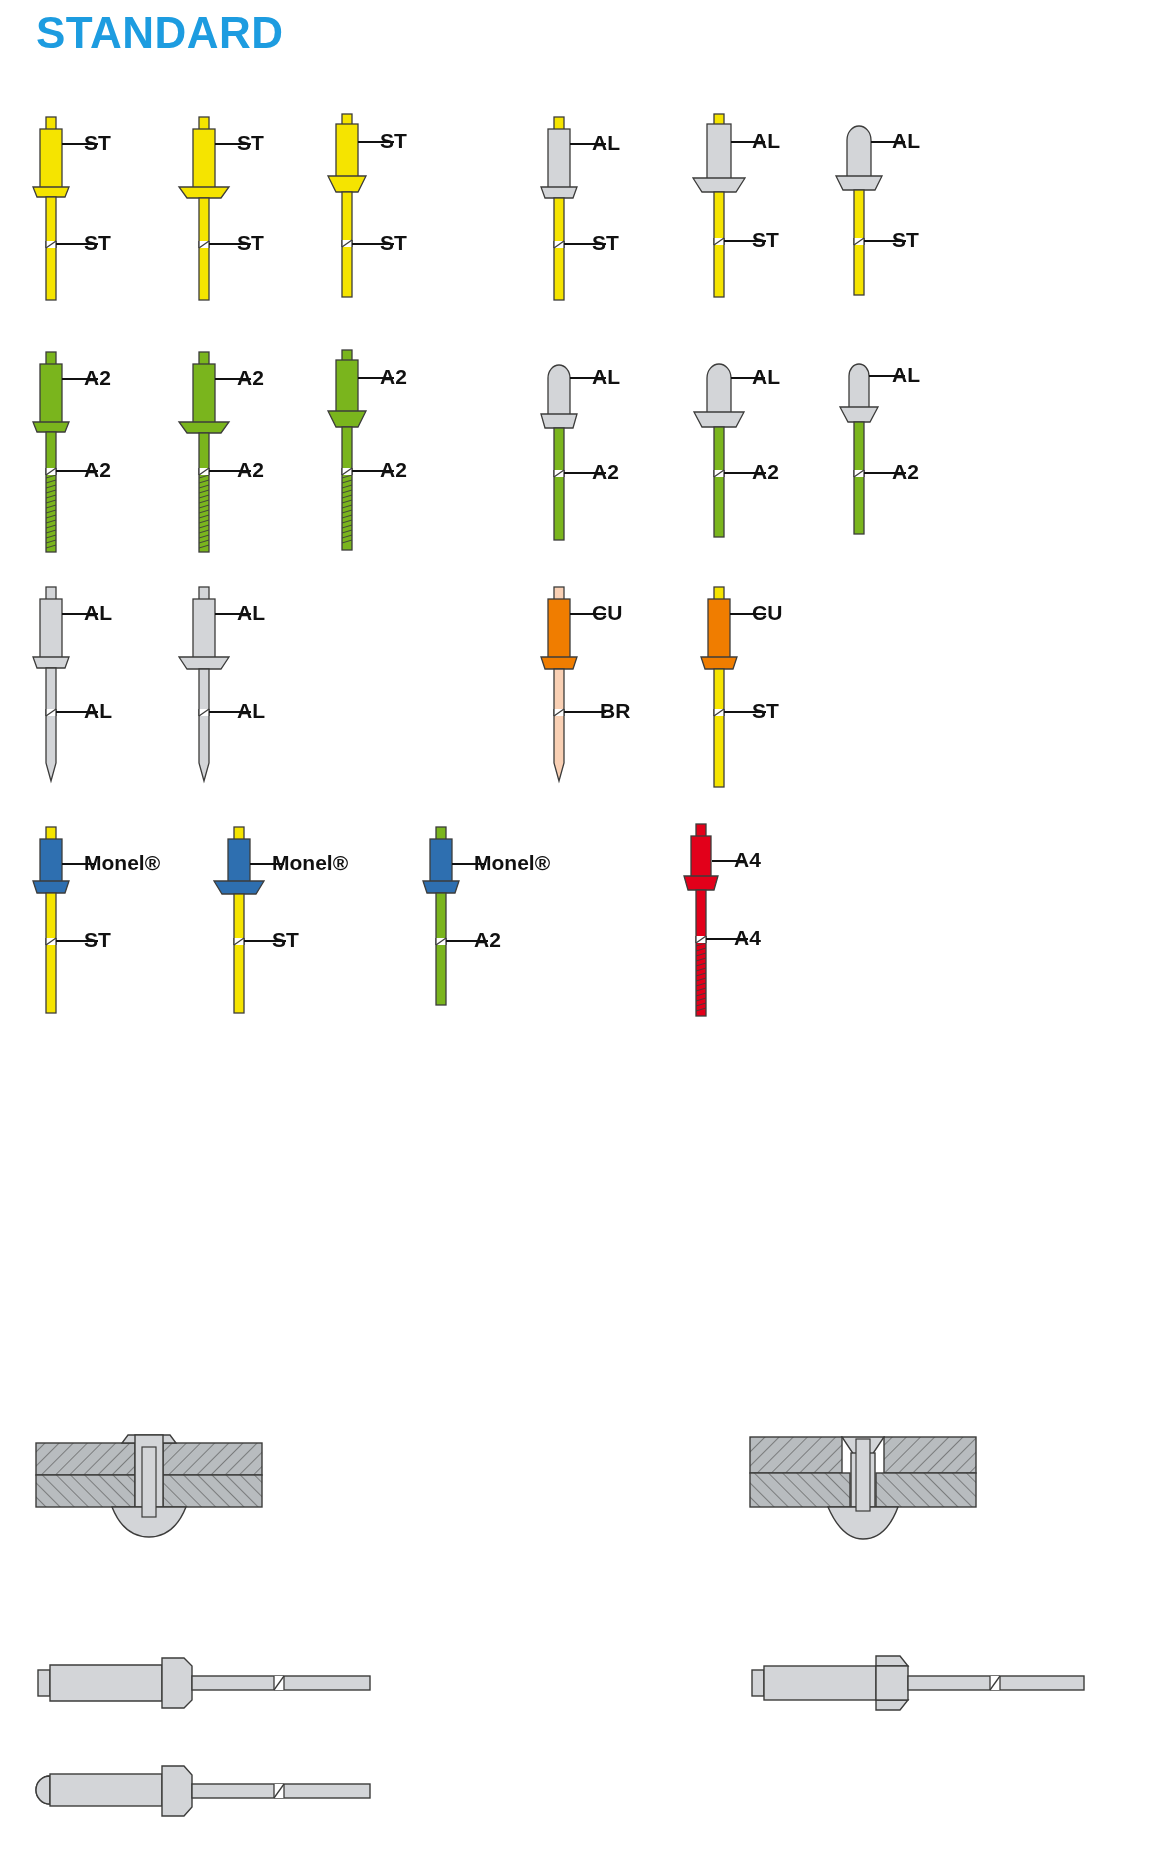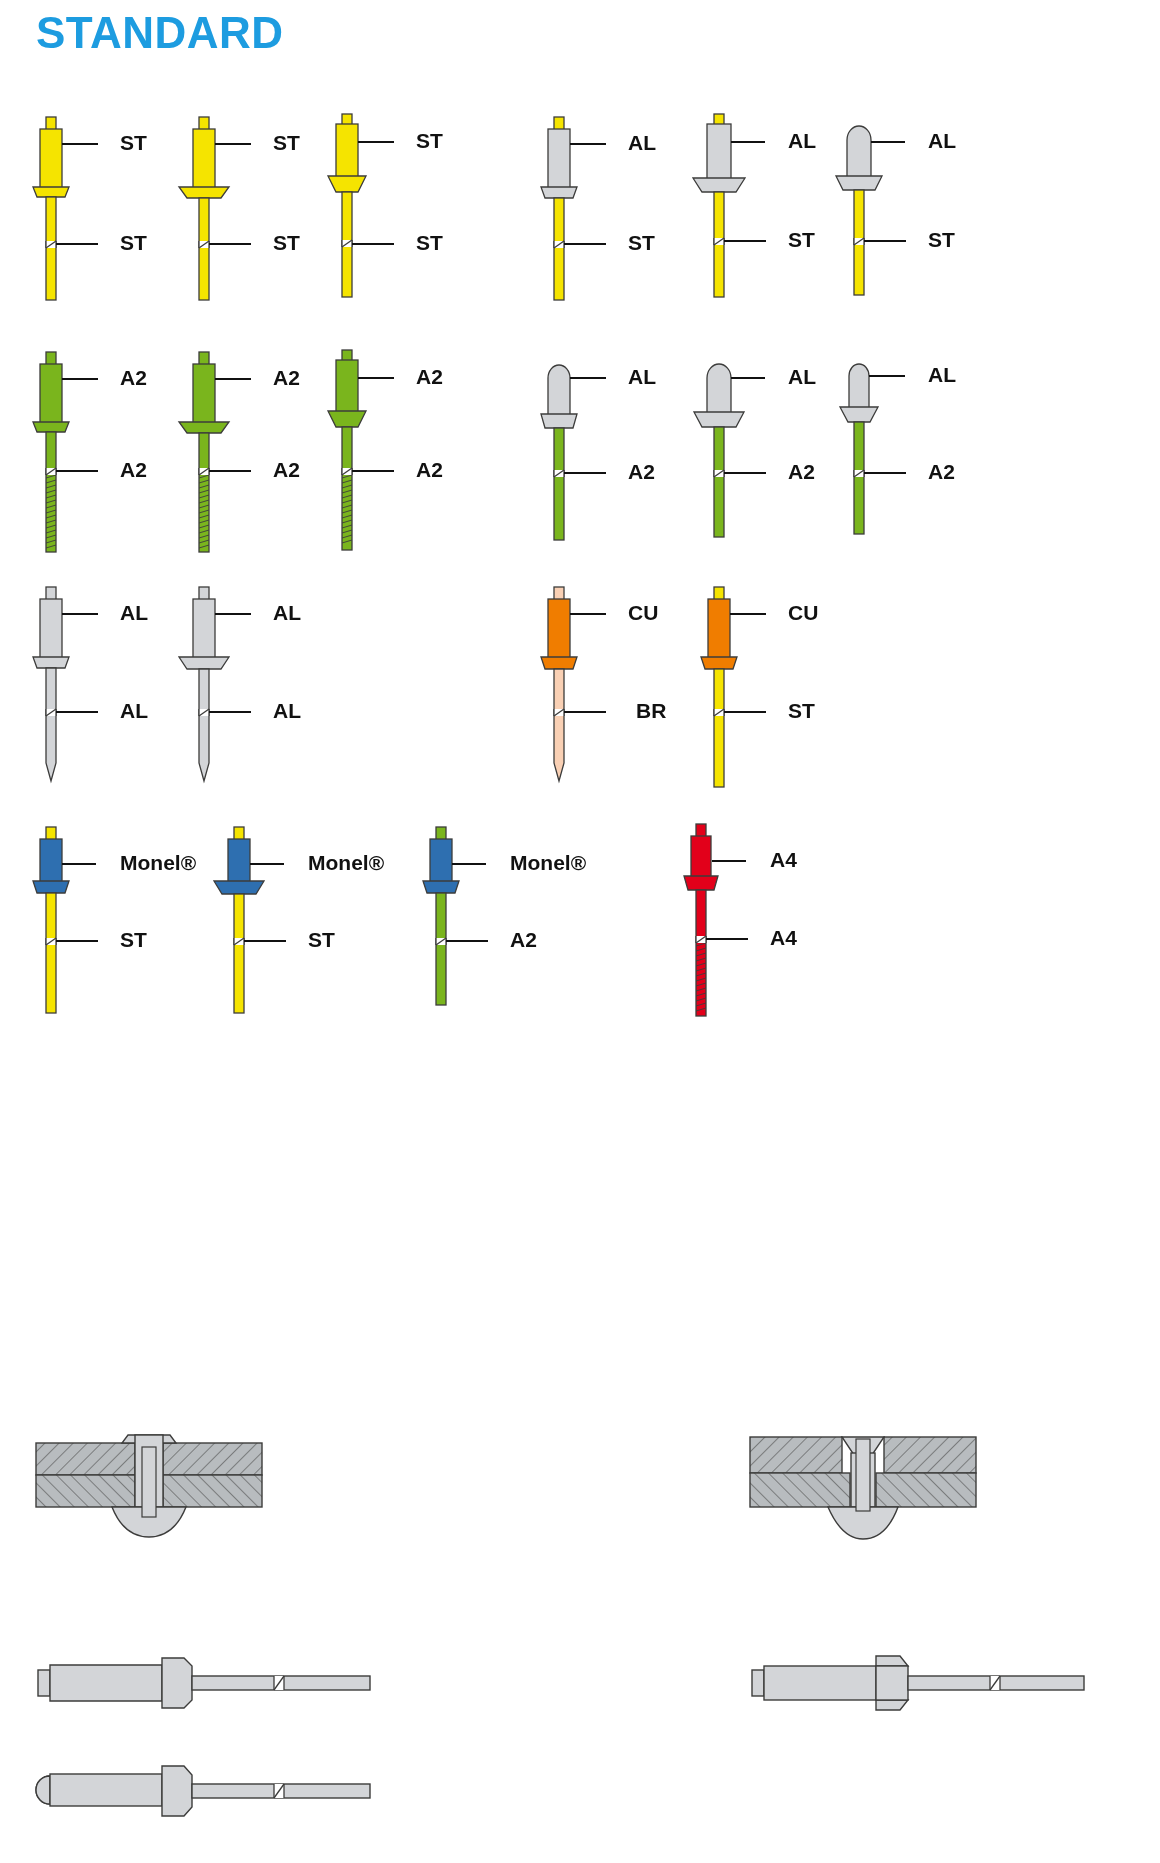--- a/index.html
+++ b/index.html
@@ -26,21 +26,20 @@
   .rivet {
     position: absolute;
   }
   .lbl {
     position: absolute;
     font-size: 21px;
     font-weight: bold;
     color: #111;
     white-space: nowrap;
     font-family: "Liberation Sans", sans-serif;
-    margin-left: 36px;
   }
   .leader {
     position: absolute;
     height: 2px;
     background: #111;
   }
   svg { display: block; overflow: visible; }
   .section-cuts { position: absolute; }
 </style>
 </head>

